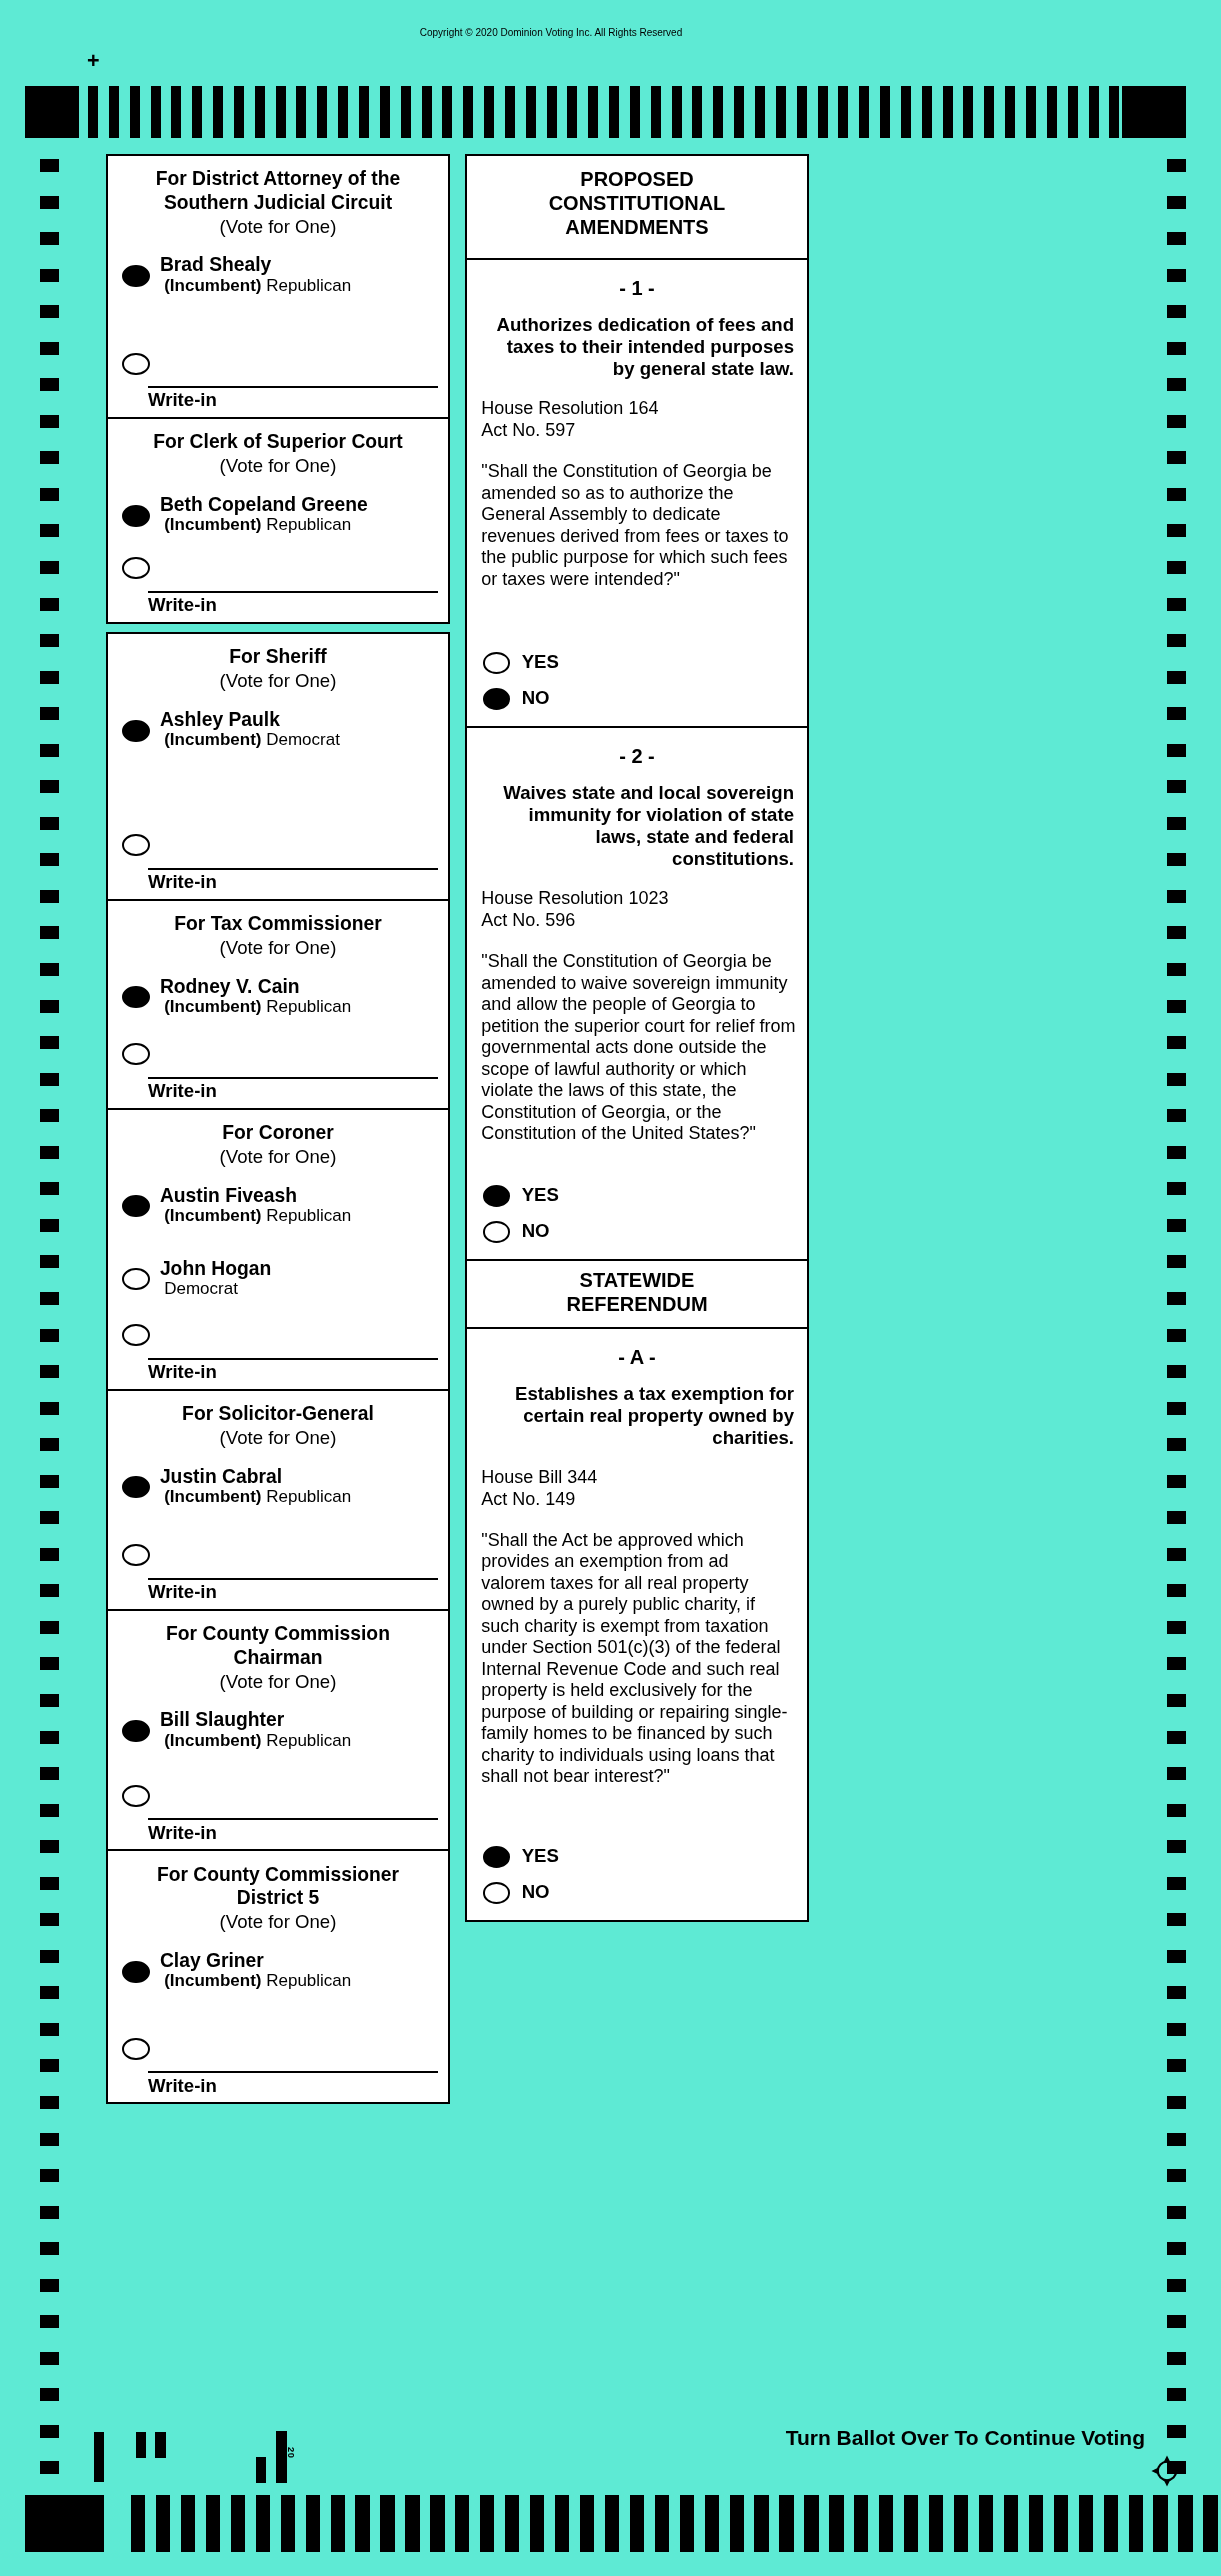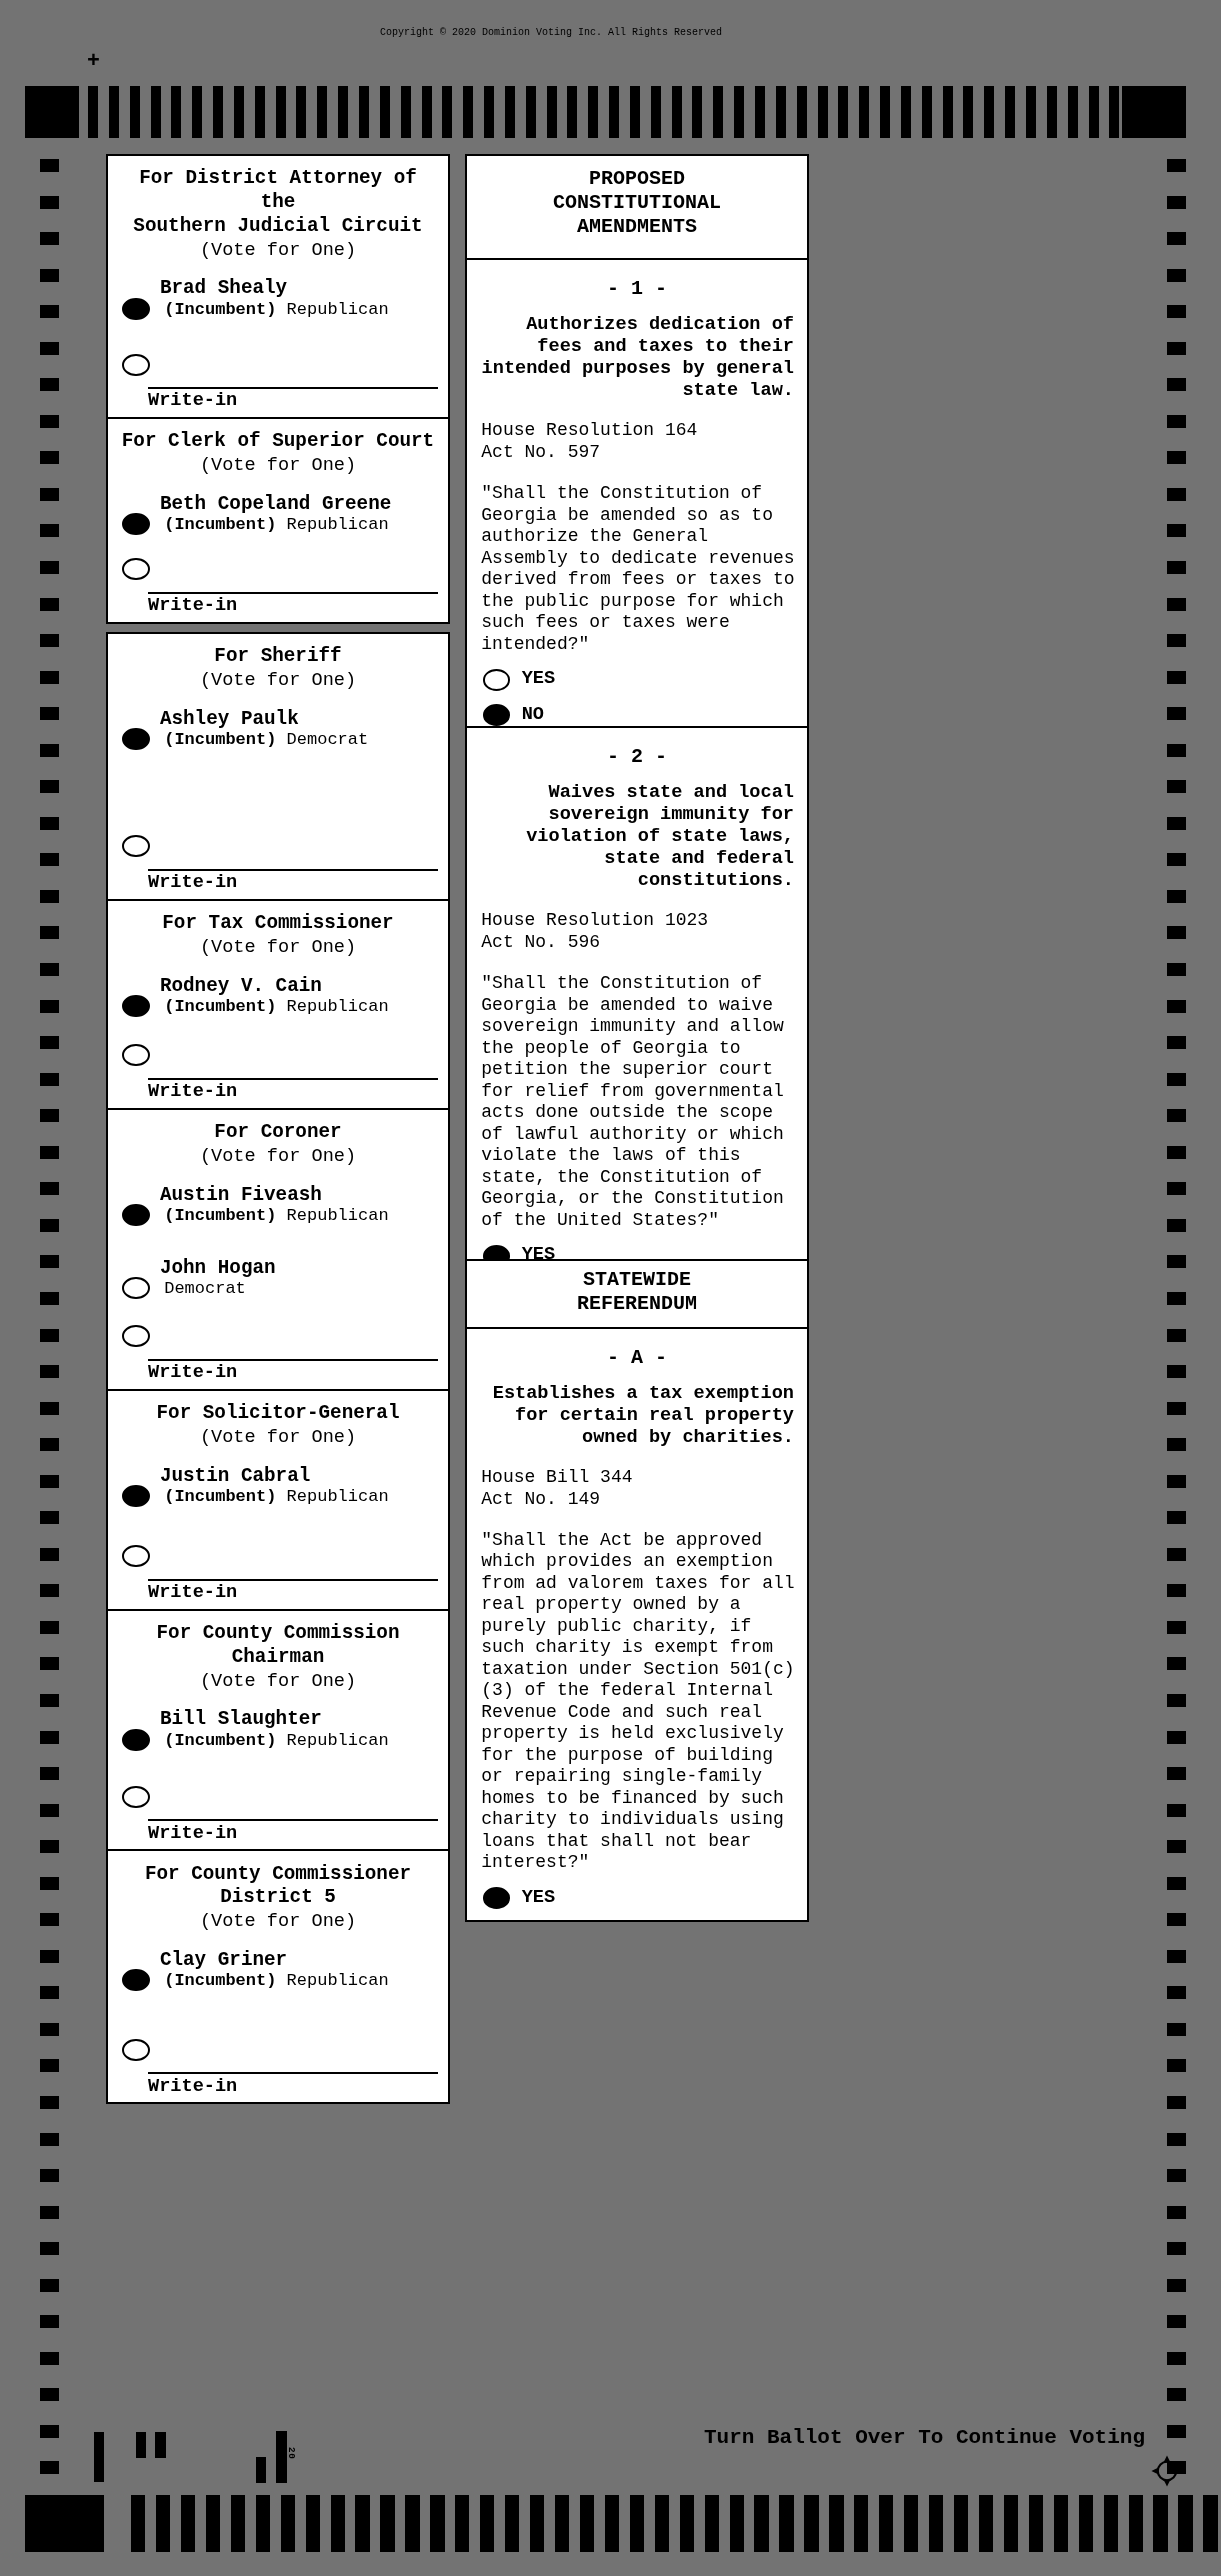--- a/index.html
+++ b/index.html
@@ -1,17 +1,17 @@
 <!DOCTYPE html>
 <html style="font-size:11.4px"><head>
 <meta charset="utf-8">
 <style>
   html,body{margin:0;padding:0;background:#888;}
-  #page{position:relative;width:1222px;height:2576px;background:#737373;
-        font-family:Liberation Mono, monospace;color:#000;overflow:hidden;}
+  #page{position:relative;width:1222px;height:2576px;background:#5eead4;
+        font-family:Liberation Sans, sans-serif;color:#000;overflow:hidden;}
 
   
   .band-block{position:absolute;background:#000;}
   #top-bars,#bottom-bars{position:absolute;display:flex;justify-content:space-between;}
   #top-bars{left:88px;top:86px;width:1032px;height:52px;}
   #top-bars .bar{width:10px;height:52px;background:#000;}
   #bottom-bars{left:131px;top:2495px;width:1087px;height:57px;}
   #bottom-bars .bar{width:14.3px;height:57px;background:#000;}
   .side-col{position:absolute;top:159px;height:2316px;width:19.3px;display:flex;flex-direction:column;justify-content:space-between;}
   #left-col-marks{left:40px;}
@@ -42,21 +42,21 @@
   #col-right .box:nth-of-type(1){height:106px;}
   #col-right .box:nth-of-type(2){height:470px;}
   #col-right .box:nth-of-type(3){height:535px;}
   #col-right .box:nth-of-type(4){height:70px;}
   #col-right .box:nth-of-type(5){height:595px;}
 
   
   .c-title{margin:0;padding:11.4px 8.6px 0;text-align:center;font-size:19.3px;line-height:23.6px;
            font-weight:bold;white-space:pre-line;}
   .c-sub{text-align:center;font-size:18.6px;line-height:21.5px;margin-top:1.4px;}
-  .cand-row{display:flex;align-items:flex-end;margin:31.5px 0 0 14.3px;}
+  .cand-row{display:flex;align-items:center;margin:31.5px 0 0 14.3px;}
   .c-cands .cand-row:first-child{margin-top:17px;}
   .bubble{flex:0 0 auto;width:23.6px;height:18px;border:2.1px solid #000;border-radius:50%;
           background:#fff;margin-top:2.1px;}
   .bubble.filled{background:#000;}
   .cand-text{margin-left:10px;}
   .cand-name{display:block;font-size:19.3px;line-height:21.5px;font-weight:bold;}
   .cand-detail{display:block;font-size:17px;line-height:20px;margin-left:4.3px;}
   .cand-detail b{font-weight:bold;}
   .writein{margin-top:auto;}
   .writein .cand-row{margin-top:0;}

